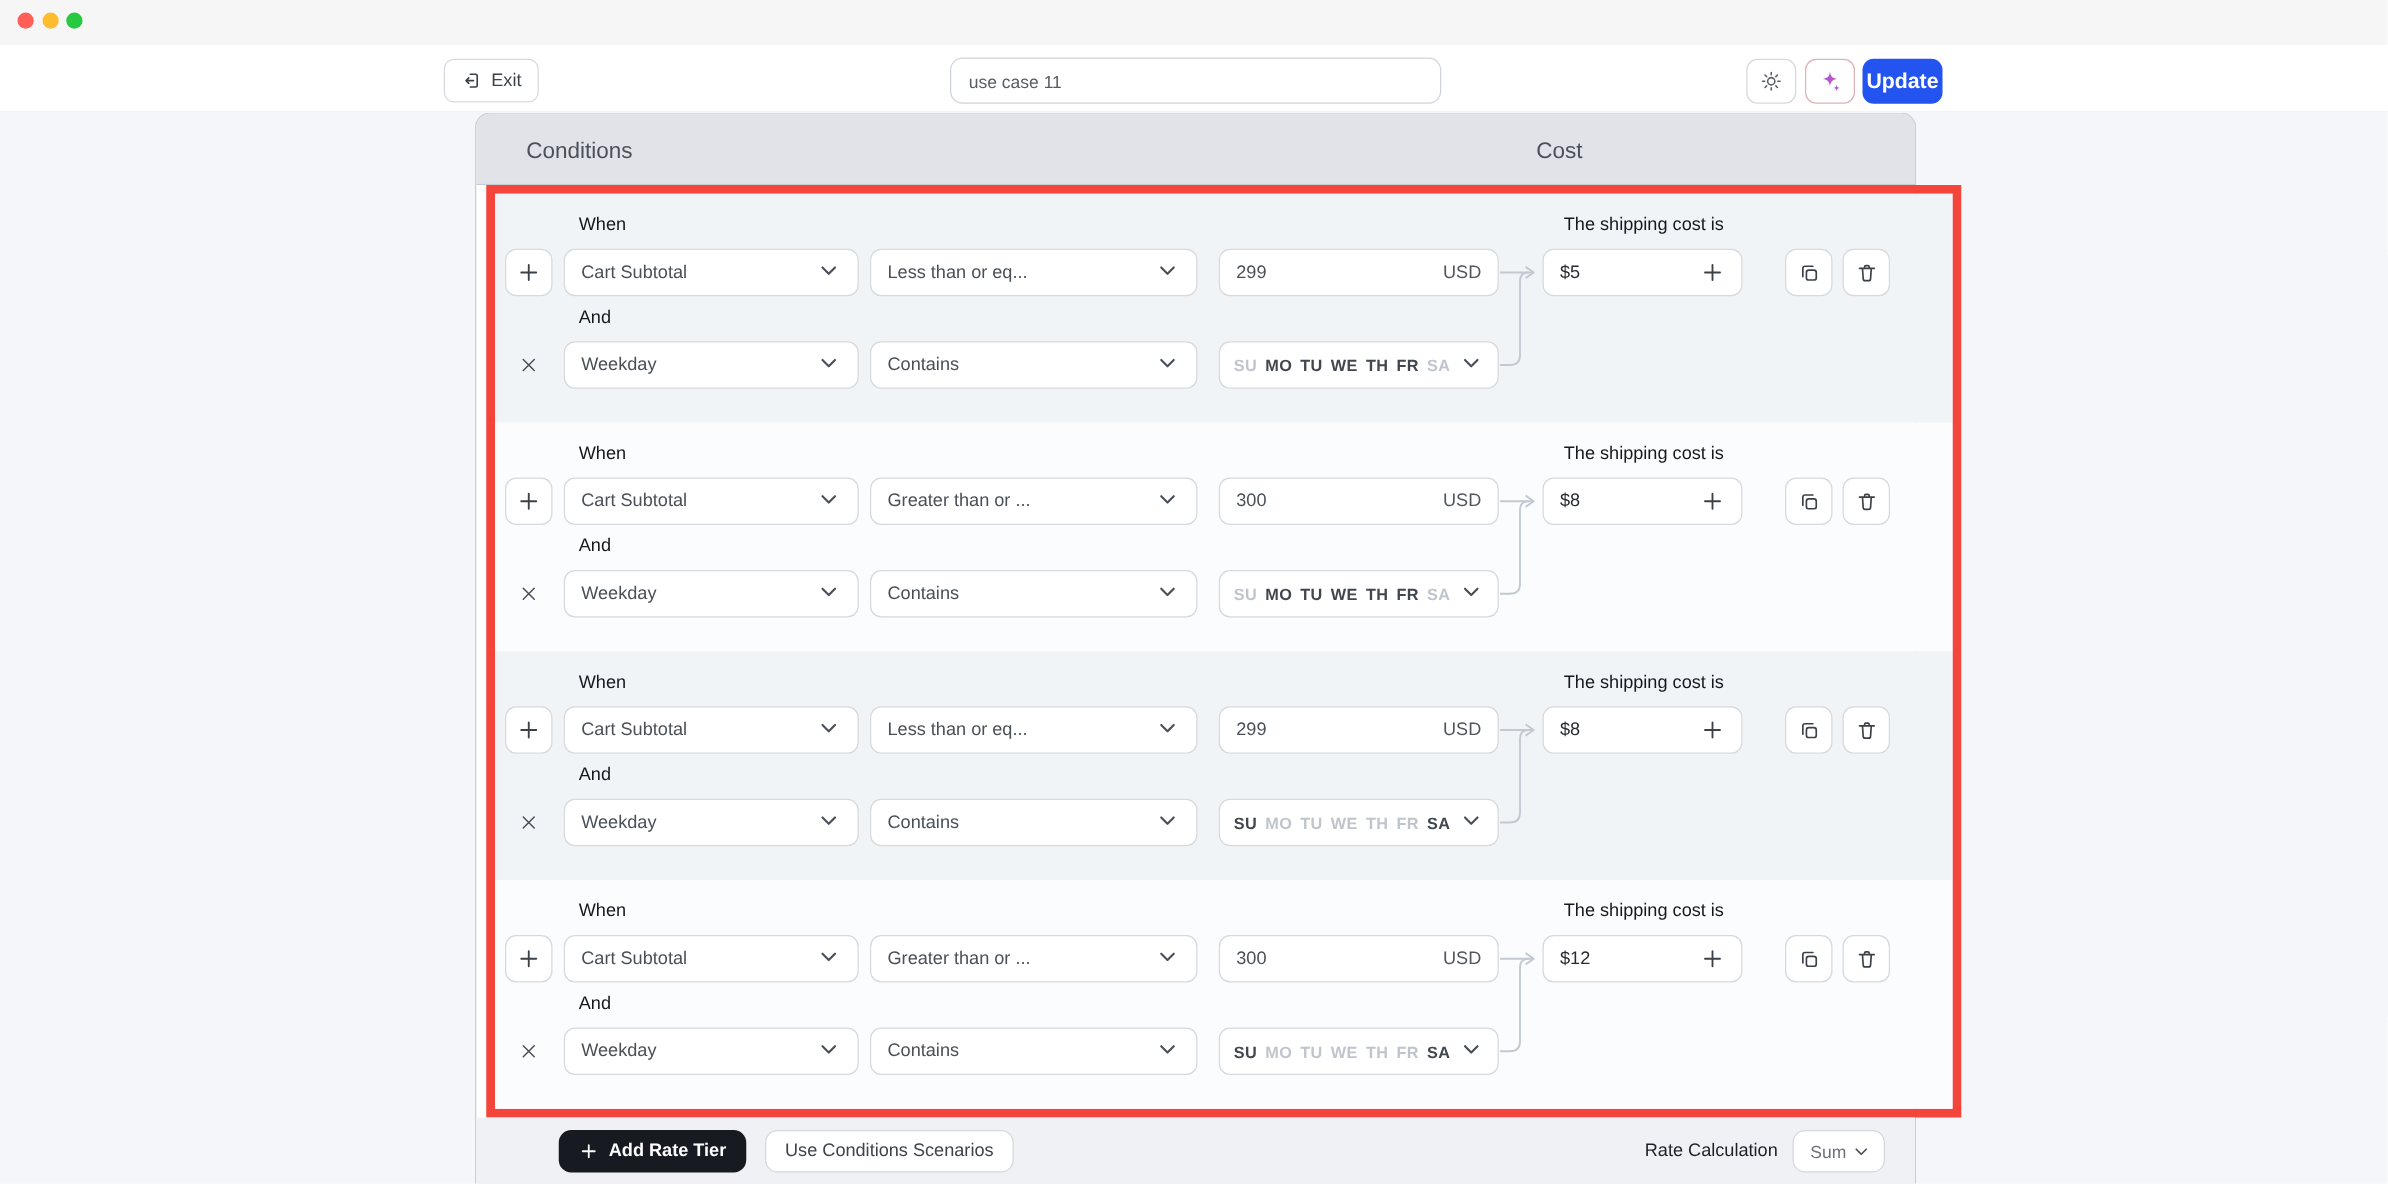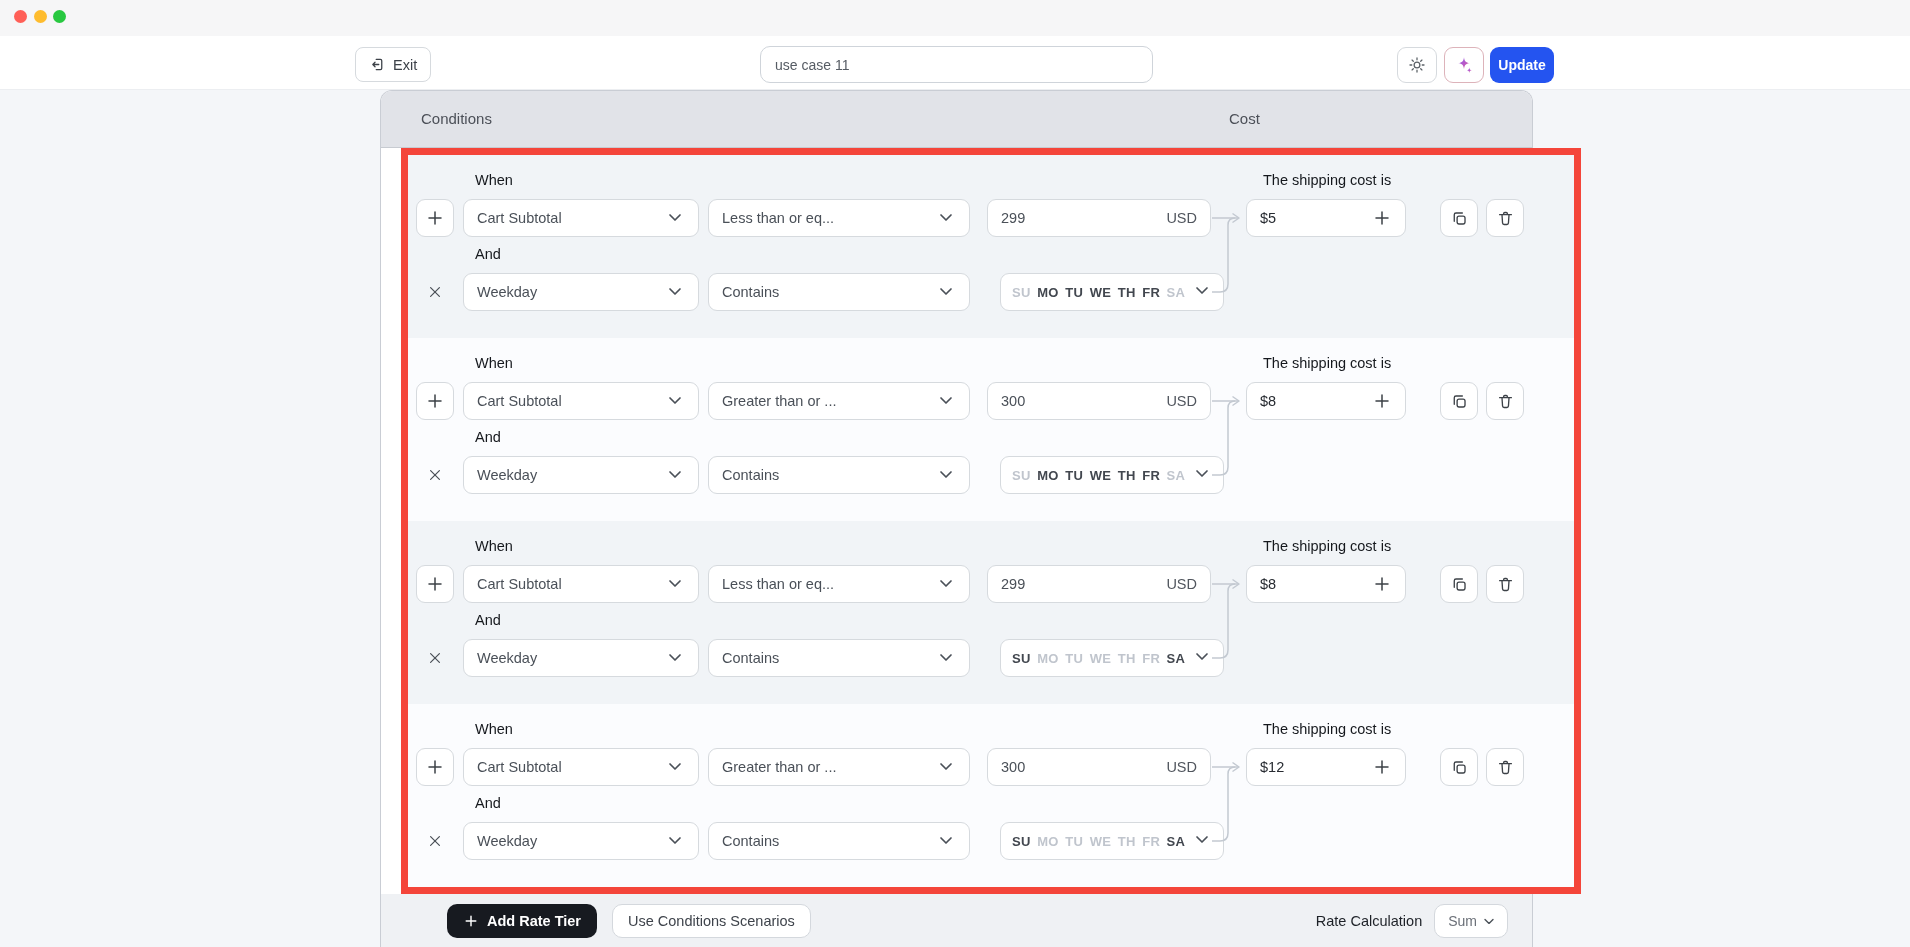--- a/index.html
+++ b/index.html
@@ -23,35 +23,35 @@
   .title-input { position:absolute; left:760px; top:10px; width:393px; height:37px;
                  border:1px solid #cfd4da; border-radius:10px; background:#fff;
                  padding:0 14px; font-size:14px; color:#565c64; font-family:inherit; outline:none; }
   .icon-sq-btn { position:absolute; top:11px; width:40px; height:36px; background:#fff;
                  border:1px solid #d6dade; border-radius:9px; cursor:pointer;
                  display:flex; align-items:center; justify-content:center; }
   .theme-btn { left:1397px; }
   .sparkle-btn { left:1444px; border-color:#ddb3ba; }
   .update-btn { position:absolute; left:1490px; top:11px; width:64px; height:36px;
                 background:#2454f0; color:#fff; border:none; border-radius:9px;
-                font-size:14px; font-weight:700; cursor:pointer; font-family:inherit; }
+                font-size:17px; font-weight:700; cursor:pointer; font-family:inherit; }
 
   
   .main { position:absolute; left:0; top:90px; width:1910px; height:857px; background:#f4f6f9; }
   .card { position:absolute; left:380px; top:0; width:1153px; height:857px;
           background:#ffffff; border:1px solid #c9cdd4; border-bottom:none;
           border-radius:12px 12px 0 0; }
   .card-header { position:relative; height:57px; background:#e1e3e8;
                  border-bottom:1px solid #c7cbd1; border-radius:11px 11px 0 0; }
-  .col-label { position:absolute; top:19px; font-size:15px; color:#4c5058; }
+  .col-label { position:absolute; top:19px; font-size:18px; color:#4c5058; }
   .col-label.cond { left:40px; }
   .col-label.cost { left:848px; }
 
   
-  .red-box { position:absolute; left:20px; top:57px; width:1180px; height:746px;
+  .red-box { position:absolute; left:8px; top:57px; width:1180px; height:746px;
              border:7px solid #f4453a; display:flex; flex-direction:column; }
   .tier { position:relative; flex:1; }
   .tier:nth-child(odd)  { background:#f1f4f7; }
   .tier:nth-child(even) { background:#fbfcfe; }
 
   .when-label, .and-label { position:absolute; left:67px; font-size:14.5px;
                             font-weight:500; color:#15181d; }
   .when-label { top:17px; }
   .and-label  { top:91px; }
 
@@ -70,21 +70,21 @@
          color:#4a5058; cursor:pointer; flex:none; }
   .w1 { width:236px; margin-left:9px; }
   .w2 { width:262px; margin-left:9px; }
   .sel .chev { margin-left:auto; }
 
   .val-box { width:224px; height:38px; margin-left:17px; background:#fff;
              border:1px solid #d6dade; border-radius:9px; display:flex;
              align-items:center; padding:0 13px; font-size:14.5px; color:#4a5058; flex:none; }
   .val-box .cur { margin-left:auto; color:#51565e; }
 
-  .wd-box { width:224px; height:38px; margin-left:30px; background:#fff;
+  .wd-box { width:224px; height:38px; margin-left:17px; background:#fff;
             border:1px solid #d6dade; border-radius:9px; display:flex;
             align-items:center; padding:0 11px; cursor:pointer; flex:none; }
   .day { font-size:13px; font-weight:600; letter-spacing:.3px; margin-right:6.5px;
          color:#c0c5cd; }
   .day[data-on="true"] { color:#42474f; }
   .wd-box .chev { margin-left:auto; }
 
   .connector { position:absolute; left:804px; top:0; width:36px; height:100%; }
 
   .cost-label { position:absolute; left:838px; top:17px; font-size:14.5px;

